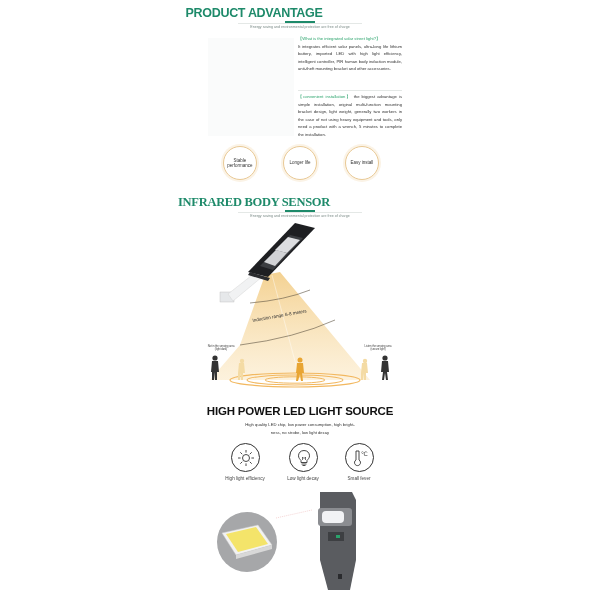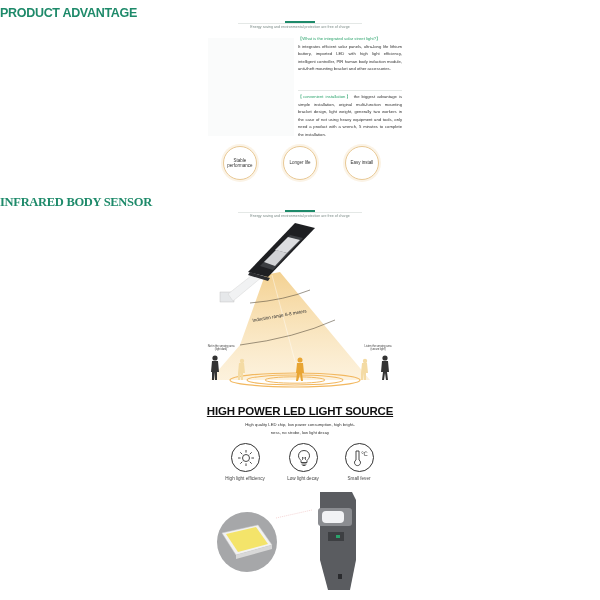--- a/index.html
+++ b/index.html
@@ -1,18 +1,18 @@
 <!DOCTYPE html>
 <html><head>
 <meta charset="utf-8">
 <style>
   html, body { margin:0; padding:0; background:#ffffff; }
   body { width:600px; height:600px; position:relative; overflow:hidden; font-family:"Liberation Sans", sans-serif; }
   .abs { position:absolute; }
-  .h-green { color:#1e8a6a; font-weight:bold; font-size:12.5px; letter-spacing:-0.3px; text-align:left; width:508px; left:0; font-family:"Liberation Sans", sans-serif; }
+  .h-green { color:#1e8a6a; font-weight:bold; font-size:12.5px; letter-spacing:-0.3px; text-align:center; width:508px; left:0; font-family:"Liberation Sans", sans-serif; }
   .underline { height:2px; background:#1e8a6a; width:30px; left:285px; }
   .subline { width:600px; left:0; text-align:center; font-size:3.6px; color:#7a8a86; }
   .hr { height:1px; background:#e4e8e6; }
   .para { font-size:4.2px; line-height:7.6px; color:#333; width:104px; text-align:justify; }
   .para .hl { color:#2aa36b; }
   .circle { width:32px; height:32px; border-radius:50%; border:1.3px solid #e9c995; box-shadow:0 0 0 2px #fbf3e6; display:flex; align-items:center; justify-content:center; text-align:center; font-size:4.5px; line-height:5.5px; color:#333; background:#fff; }
   .h-black { color:#111; font-weight:bold; font-size:11.5px; text-align:center; width:600px; left:0; letter-spacing:-0.2px; }
   .desc { width:600px; left:0; text-align:center; font-size:4.2px; line-height:8px; color:#333; }
   .icon-c { width:27px; height:27px; border-radius:50%; border:1px solid #333; display:flex; align-items:center; justify-content:center; background:#fff; }
   .icon-label { font-size:4.6px; color:#444; text-align:center; width:60px; }
@@ -106,21 +106,21 @@
 <div class="abs" style="left:252px; top:318px; font-size:4.6px; color:#333; transform:rotate(-10deg); transform-origin:left top;">Induction range 6-8 meters</div>
 <div class="abs tiny" style="left:201px; top:345px;">
   <span>Not in the sensing area</span><br>
   <span>(light dark)</span>
 </div>
 <div class="abs tiny" style="left:358px; top:345px;">
   <span>Listen the sensing area</span><br>
   <span>(secure light)</span>
 </div>
 
-<div class="abs h-black" style="top:405px;text-decoration:underline;">HIGH POWER LED LIGHT SOURCE</div>
+<div class="abs h-black" style="top:405px;">HIGH POWER LED LIGHT SOURCE</div>
 <div class="abs desc" style="top:421px;">
   <span>High quality LED chip, low power consumption, high bright-</span><br>
   <span>ness, no strobe, low light decay</span>
 </div>
 
 <div class="abs icon-c" style="left:231px; top:443px;">
   <svg width="18" height="18" viewBox="0 0 18 18">
     <circle cx="9" cy="9" r="3.5" fill="none" stroke="#333" stroke-width="0.9"></circle>
     <g stroke="#333" stroke-width="0.9">
       <line x1="9" y1="1" x2="9" y2="3.6"></line>

